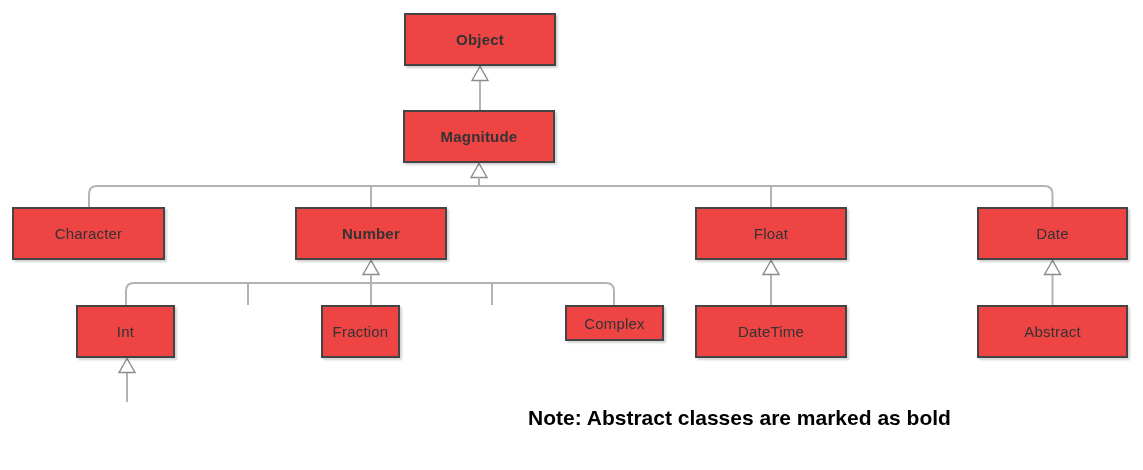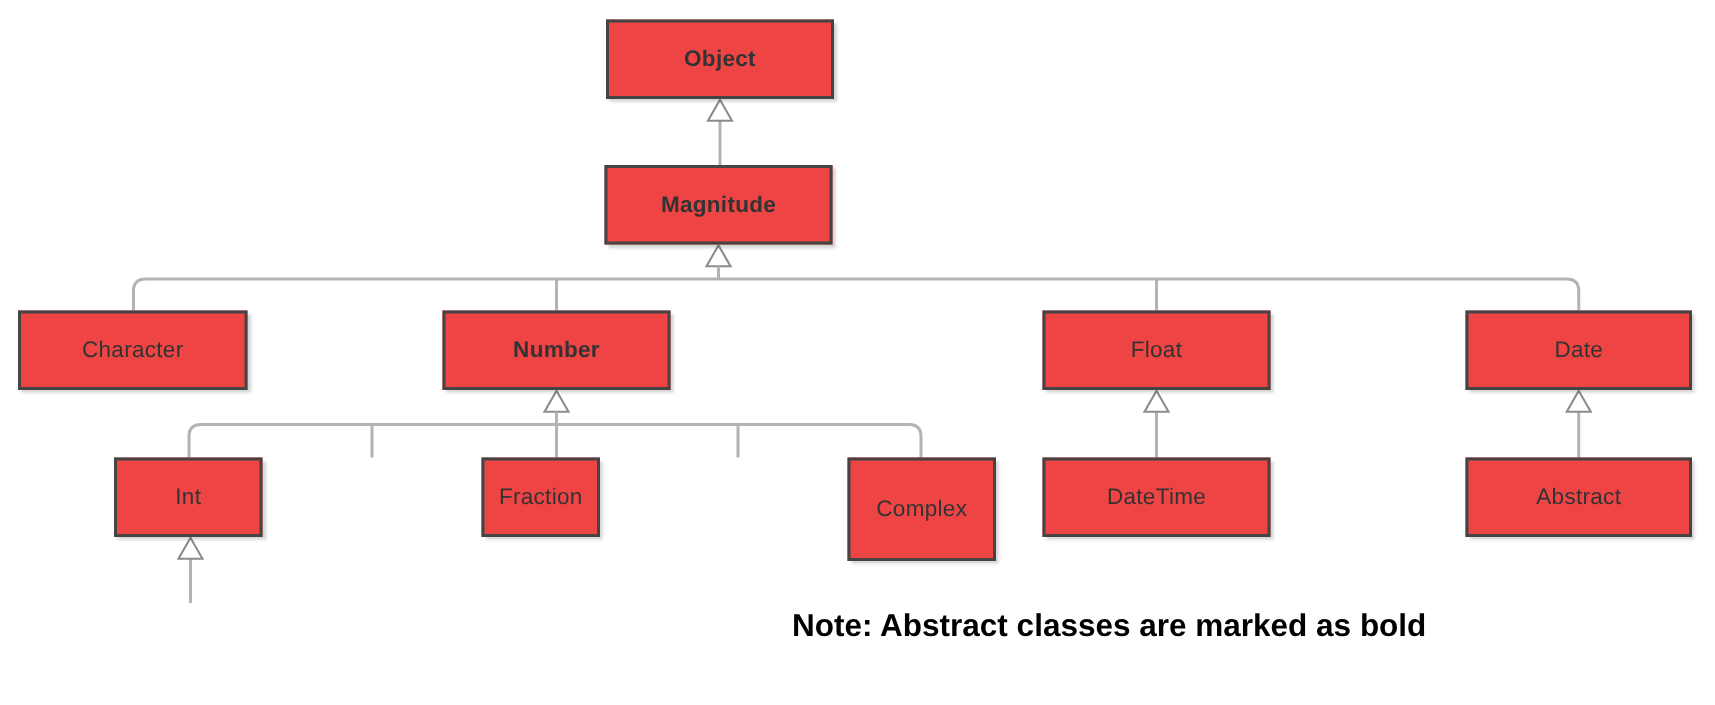--- a/index.html
+++ b/index.html
@@ -107,21 +107,21 @@
   <div class="node" style="left:695px; top:207px; width:152px; height:53px">Float</div>
 
   <div class="node" style="left:977px; top:207px; width:151px; height:53px">Date</div>
 
   <div class="node" style="left:76px;  top:305px; width:99px;  height:53px">Int</div>
 
 
   <div class="node" style="left:321px; top:305px; width:79px;  height:53px">Fraction</div>
 
 
-  <div class="node" style="left:565px; top:305px; width:99px;  height:69px">Complex</div>
+  <div class="node" style="left:565px; top:305px; width:99px;  height:36px">Complex</div>
 
   <div class="node" style="left:695px; top:305px; width:152px; height:53px">DateTime</div>
 
   <div class="node" style="left:977px; top:305px; width:151px; height:53px">Abstract</div>
 
 
   <div class="note">Note: Abstract classes are marked as bold</div>
 
 </div>
 

